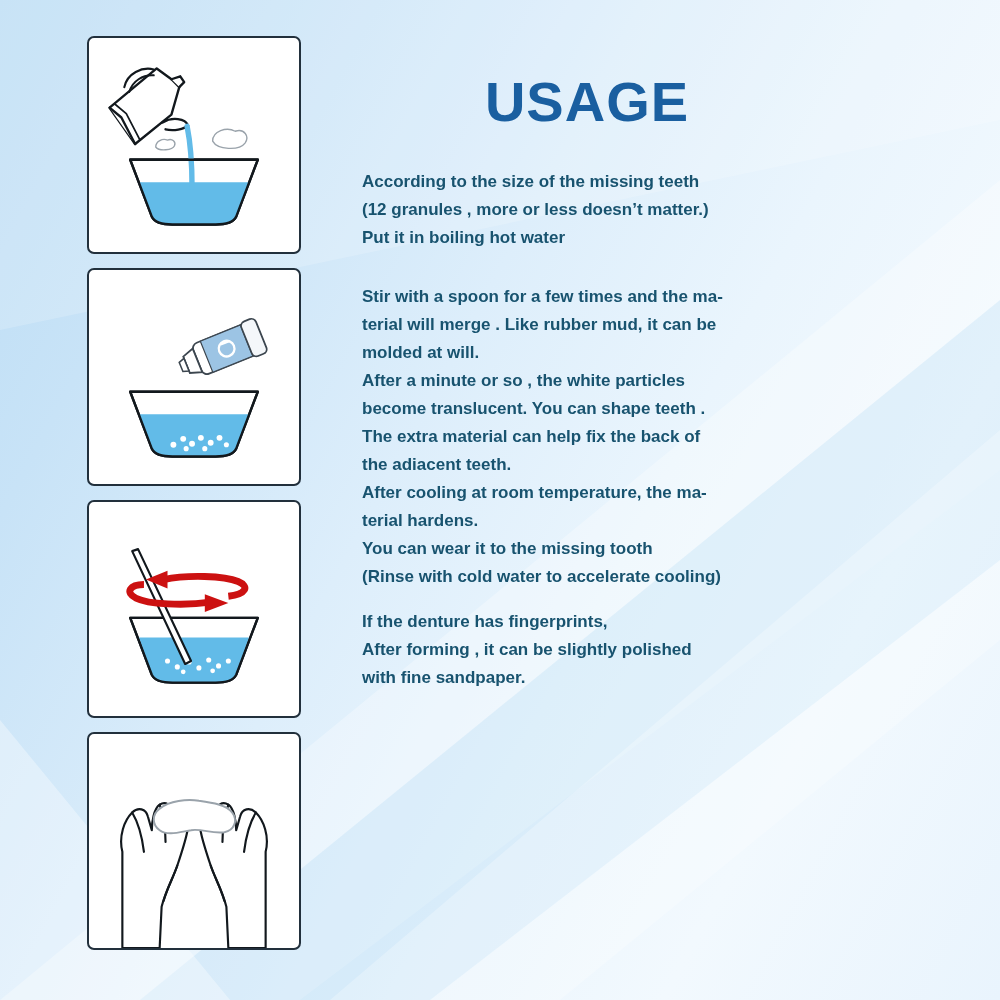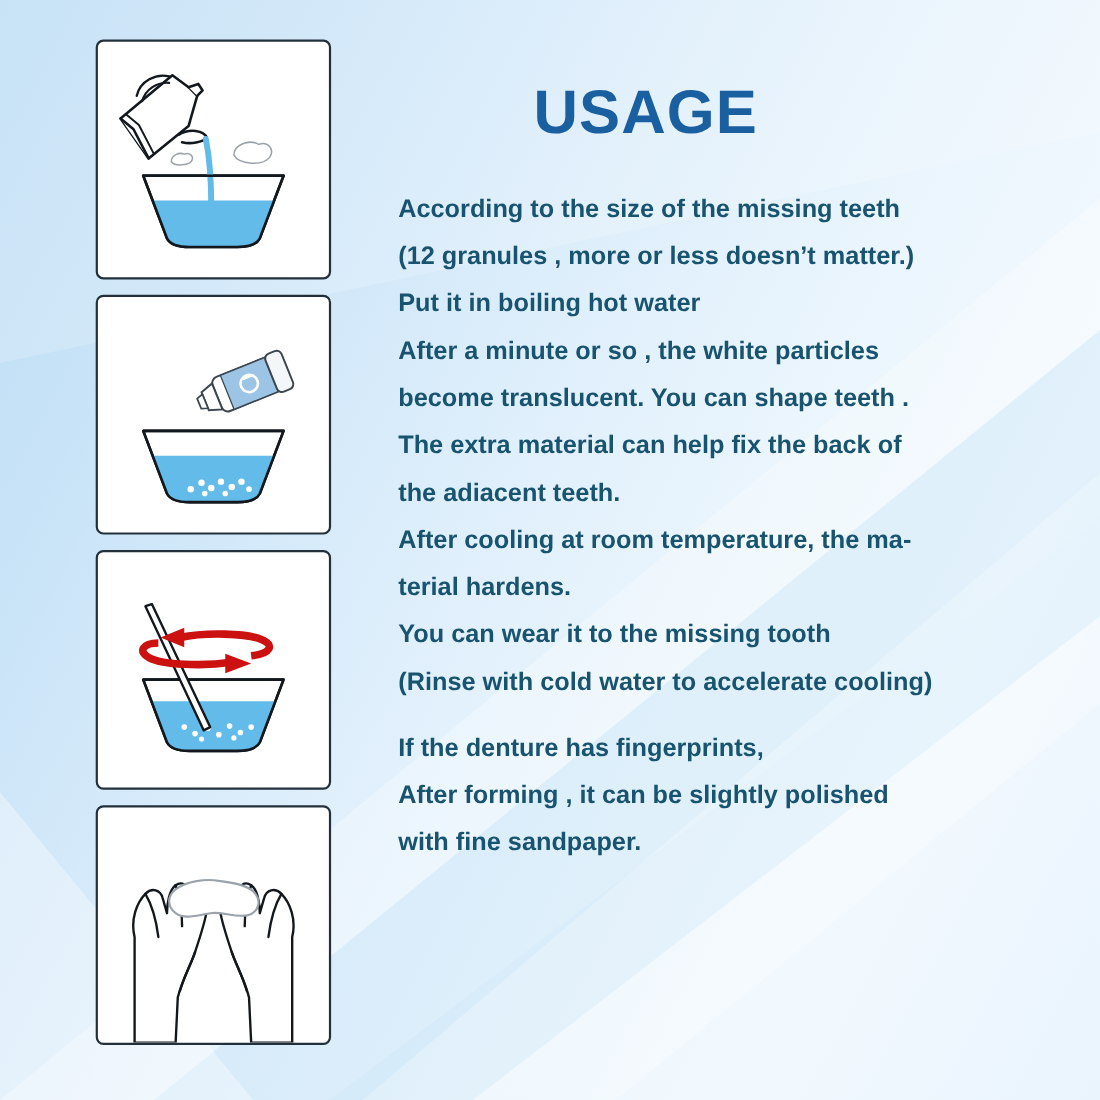--- a/index.html
+++ b/index.html
@@ -64,22 +64,22 @@
     font-size: 56px;
     font-weight: bold;
     letter-spacing: 1px;
     text-align: center;
     margin: 38px 0 0 0;
     padding-right: 150px;
     line-height: 1;
   }
   .para {
     color: #18536f;
-    font-size: 23px;
-    line-height: 43px;
+    font-size: 17px;
+    line-height: 28px;
     font-weight: 600;
     margin: 0;
     white-space: pre-line;
   }
   #para-1 { margin-top: 38px; }
   #para-2 { margin-top: 31px; }
   #para-3 { }
   #para-4 { }
   #para-5 { margin-top: 17px; }
 </style>
@@ -229,20 +229,23 @@
   </div>
 
   <div id="content">
 
     <h1 id="page-title">USAGE</h1>
 
     <p class="para" id="para-1">According to the size of the missing teeth
 (12 granules , more or less doesn’t matter.)
 Put it in boiling hot water</p>
 
+    <p class="para" id="para-2">Stir with a spoon for a few times and the ma-
+terial will merge . Like rubber mud, it can be
+molded at will.</p>
 
     <p class="para" id="para-3">After a minute or so , the white particles
 become translucent. You can shape teeth .
 The extra material can help fix the back of
 the adiacent teeth.</p>
 
     <p class="para" id="para-4">After cooling at room temperature, the ma-
 terial hardens.
 You can wear it to the missing tooth
 (Rinse with cold water to accelerate cooling)</p>

